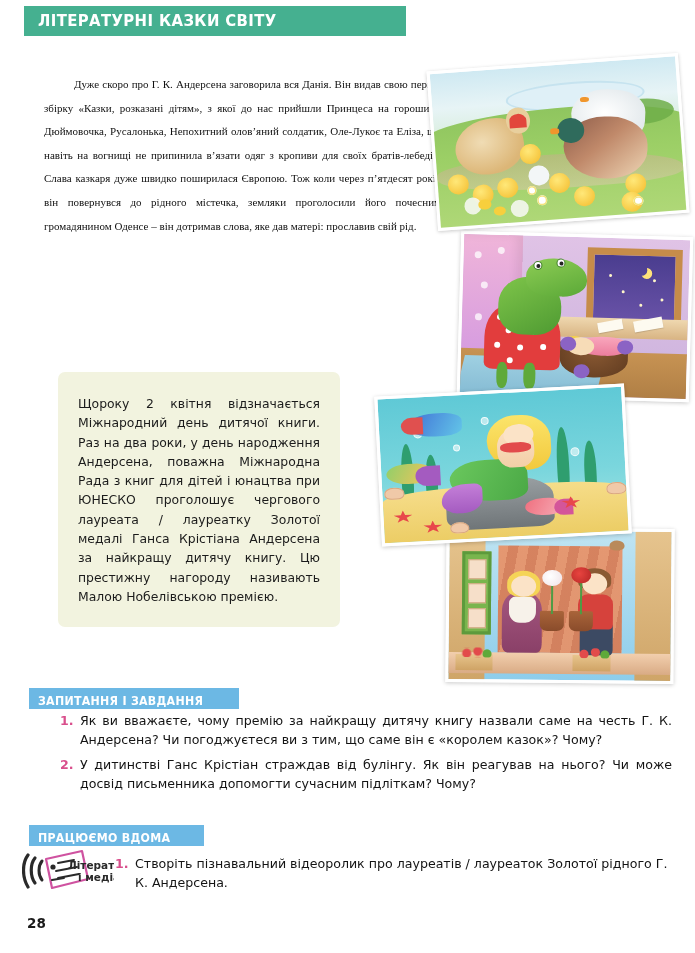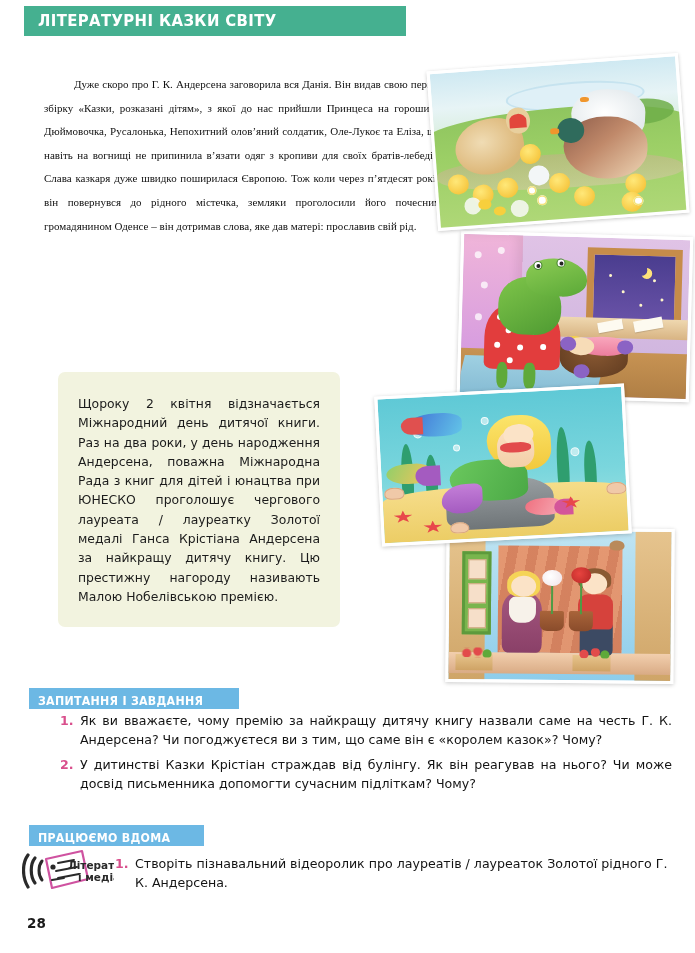--- a/index.html
+++ b/index.html
@@ -354,21 +354,21 @@
   <span>Запитання і завдання</span>
 </div>
 
 <div class="qlist qlist-questions">
   <div class="qrow">
     <div class="qnum">1.</div>
     <div class="qtext">Як ви вважаєте, чому премію за найкращу дитячу книгу назвали саме на честь Г. К. Андерсена? Чи погоджуєтеся ви з тим, що саме він є «королем казок»? Чому?</div>
   </div>
   <div class="qrow">
     <div class="qnum">2.</div>
-    <div class="qtext">У дитинстві Казки Крістіан страждав від булінгу. Як він реагував на нього? Чи може досвід письменника допомогти сучасним підліткам? Чому?</div>
+    <div class="qtext">У дитинстві Ганс Крістіан страждав від булінгу. Як він реагував на нього? Чи може досвід письменника допомогти сучасним підліткам? Чому?</div>
   </div>
 </div>
 
 <div class="badge badge-homework">
   <span>Працюємо вдома</span>
 </div>
 
 <div class="media-icon">
   <svg width="92" height="50" viewBox="0 0 92 50" xmlns="http://www.w3.org/2000/svg">
 

